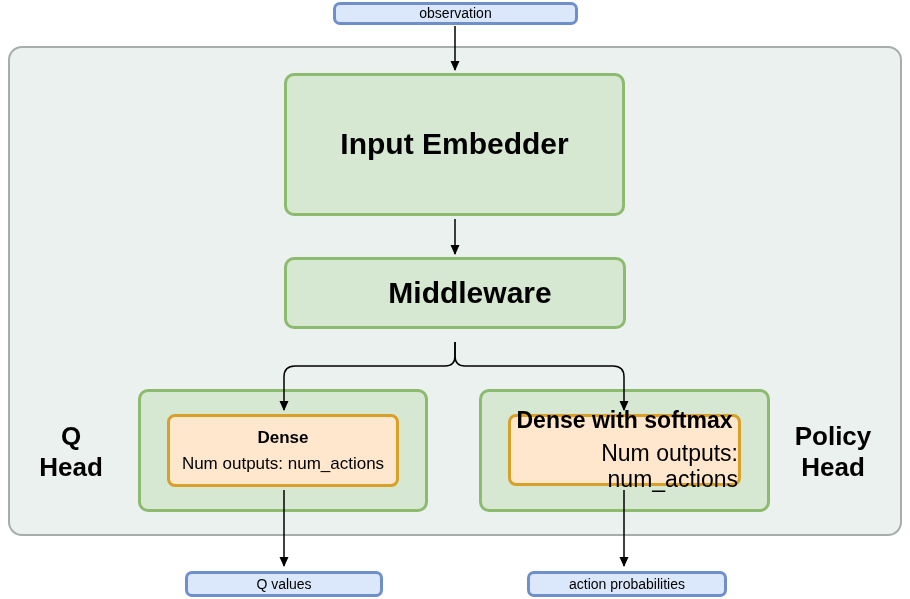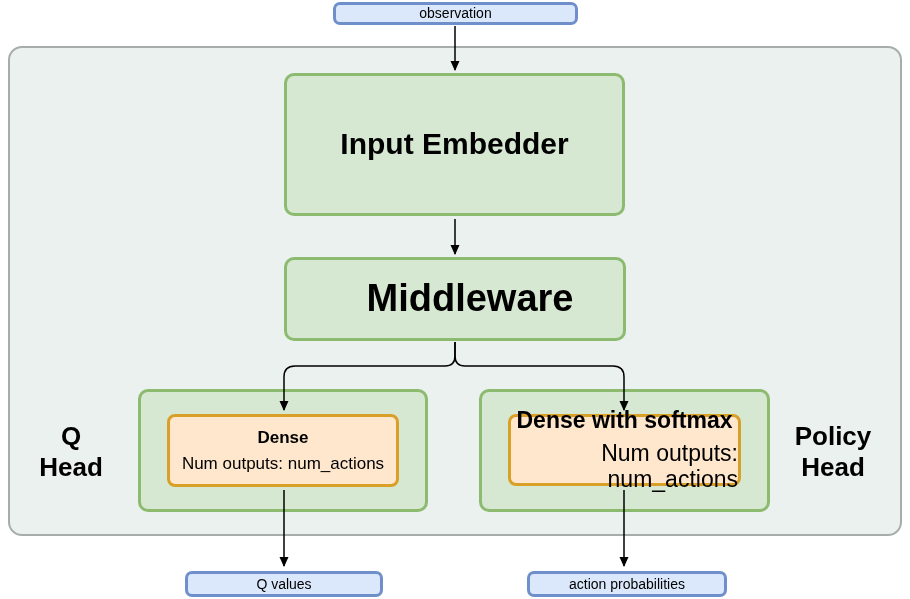--- a/index.html
+++ b/index.html
@@ -50,21 +50,21 @@
   .blue {
     background: #dbe8fb;
     border: 3px solid #6e8fc9;
     border-radius: 7px;
     font-weight: normal;
     font-size: 14px;
   }
 
   #observation      { left: 333px; top: 2px;   width: 245px; height: 23px; }
   #input-embedder   { left: 284px; top: 73px;  width: 341px; height: 143px; font-size: 30px; font-weight: bold; }
-  #middleware       { left: 284px; top: 257px; width: 342px; height: 84px;  font-size: 38px; font-weight: bold; padding-left: 30px; }
+  #middleware       { left: 284px; top: 257px; width: 342px; height: 72px;  font-size: 30px; font-weight: bold; padding-left: 30px; }
   #q-head-box       { left: 138px; top: 389px; width: 290px; height: 123px; }
   #policy-head-box  { left: 479px; top: 389px; width: 291px; height: 123px; }
   #q-dense          { left: 167px; top: 414px; width: 232px; height: 73px; font-size: 17px; }
   #policy-dense     { left: 508px; top: 414px; width: 233px; height: 72px; font-size: 23px; }
   #q-values         { left: 185px; top: 571px; width: 198px; height: 26px; }
   #action-probs     { left: 527px; top: 571px; width: 200px; height: 26px; }
 
   .dense-title { font-weight: bold; }
   .dense-subtitle { font-weight: normal; text-align: right; }
 

